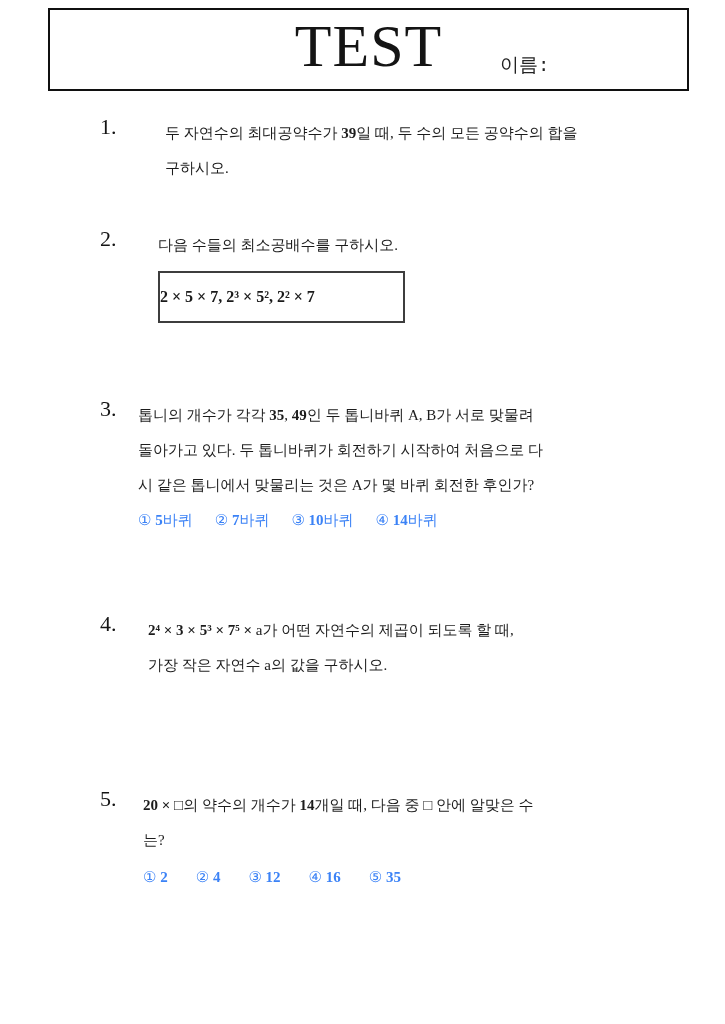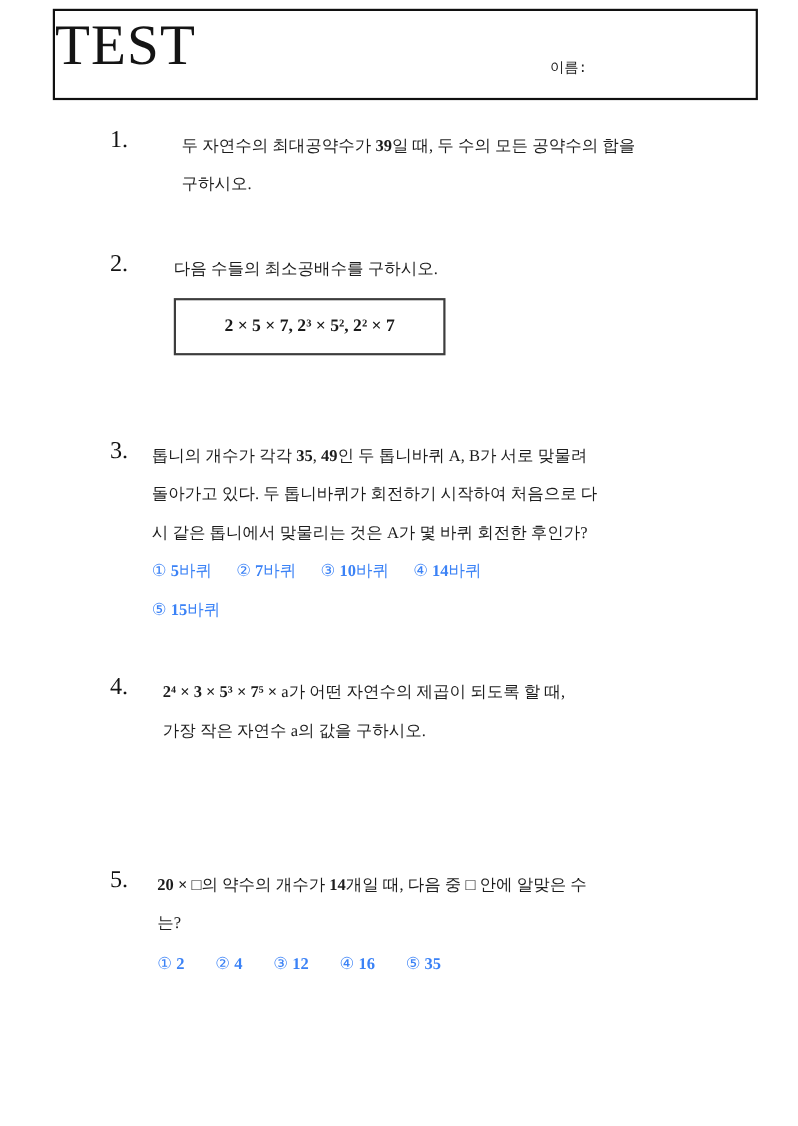--- a/index.html
+++ b/index.html
@@ -25,32 +25,32 @@
     width: 637px;
     height: 79px;
     border: 2px solid #101010;
     background: #ffffff;
   }
   .test-title {
     position: absolute;
     left: 0;
     right: 0;
     top: 6px;
-    text-align: left;
-    font-size: 52px;
+    text-align: center;
+    font-size: 60px;
     font-weight: 400;
     letter-spacing: 1px;
     color: #141414;
     line-height: 1;
   }
   .name-label {
     position: absolute;
     left: 450px;
     top: 42px;
-    font-size: 13px;
+    font-size: 19px;
     color: #222222;
     font-family: Liberation Mono, monospace;
   }
 
   
   .problem {
     position: absolute;
     left: 100px;
     width: 580px;
   }
@@ -84,21 +84,20 @@
   .tline b { font-weight: 700; font-family: Liberation Serif, serif; }
 
   
   .formula-box {
     margin-top: 8px;
     width: 243px;
     height: 48px;
     border: 2px solid #3d3d3d;
     display: flex;
     align-items: center;
-    justify-content: center;
   }
   .formula-text {
     font-size: 16px;
     font-weight: 700;
     color: #1a1a1a;
     white-space: nowrap;
   }
 
   
   .choices-row {
@@ -145,23 +144,20 @@
     <div class="p-body">
       <div class="tline autobold">톱니의 개수가 각각 <b>35</b>, <b>49</b>인 두 톱니바퀴 A, B가 서로 맞물려</div>
       <div class="tline autobold">돌아가고 있다. 두 톱니바퀴가 회전하기 시작하여 처음으로 다</div>
       <div class="tline autobold">시 같은 톱니에서 맞물리는 것은 A가 몇 바퀴 회전한 후인가?</div>
       <div class="choices-row">
         <span class="choice autobold">① <b>5</b>바퀴</span>
         <span class="choice autobold">② <b>7</b>바퀴</span>
         <span class="choice autobold">③ <b>10</b>바퀴</span>
         <span class="choice autobold">④ <b>14</b>바퀴</span>
       </div>
-      <div class="choices-row">
-        <span class="choice autobold">⑤ <b>15</b>바퀴</span>
-      </div>
     </div>
   </div>
 
   <div class="problem p4">
     <div class="p-num">4.</div>
     <div class="p-body">
       <div class="tline autobold"><b>2⁴</b> <b>×</b> <b>3</b> <b>×</b> <b>5³</b> <b>×</b> <b>7⁵</b> <b>×</b> a가 어떤 자연수의 제곱이 되도록 할 때,</div>
       <div class="tline autobold">가장 작은 자연수 a의 값을 구하시오.</div>
     </div>
   </div>

